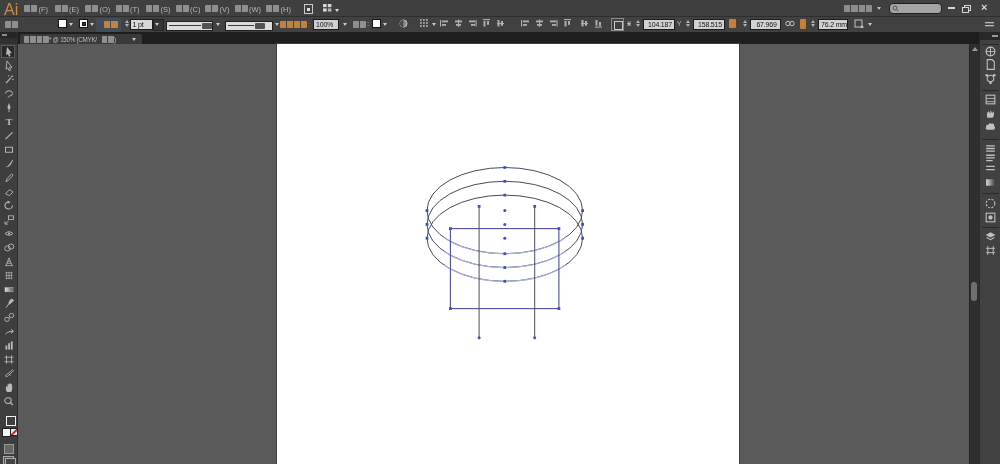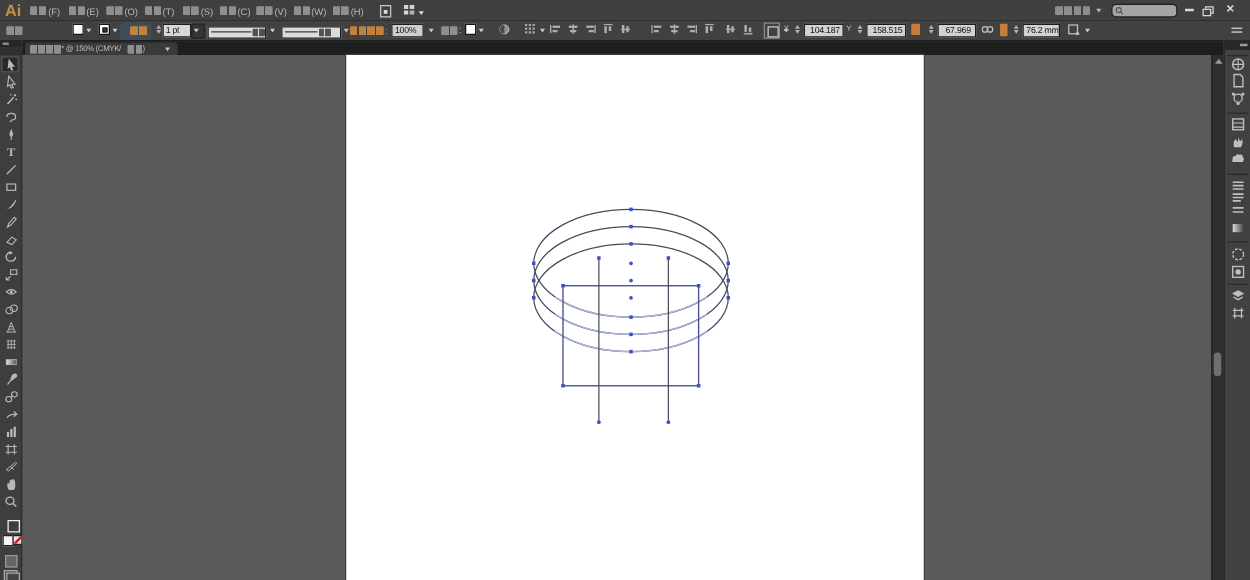--- a/index.html
+++ b/index.html
@@ -1,14 +1,14 @@
 <!DOCTYPE html>
 <html><head><meta charset="utf-8"><style>html,body{margin:0;padding:0}body{width:1000px;height:464px;overflow:hidden;font-family:"Liberation Sans",sans-serif;background:#5a5a5a;position:relative}div{box-sizing:content-box}</style></head><body>
 <div style="position:absolute;left:0;top:0;width:1000px;height:16px;background:#404040;border-bottom:1px solid #2e2e2e">
-<div style="position:absolute;left:4px;top:1px;color:#c98e44;font-size:13px;font-weight:bold">Ai</div>
+<div style="position:absolute;left:4px;top:1px;color:#c98e44;font-size:16px;font-weight:normal">Ai</div>
 <div style="position:absolute;left:24px;top:4.5px;width:13.2px;height:7px;background:repeating-linear-gradient(90deg,#c0c0c0 0,#c0c0c0 6.0px,transparent 6.0px,transparent 7.2px);opacity:0.62;border-radius:1px;filter:blur(0.35px)"></div>
 <div style="position:absolute;left:38.5px;top:4.5px;color:#b8b8b8;font-size:7.5px">(F)</div>
 <div style="position:absolute;left:54.5px;top:4.5px;width:13.2px;height:7px;background:repeating-linear-gradient(90deg,#c0c0c0 0,#c0c0c0 6.0px,transparent 6.0px,transparent 7.2px);opacity:0.62;border-radius:1px;filter:blur(0.35px)"></div>
 <div style="position:absolute;left:69.0px;top:4.5px;color:#b8b8b8;font-size:7.5px">(E)</div>
 <div style="position:absolute;left:85px;top:4.5px;width:13.2px;height:7px;background:repeating-linear-gradient(90deg,#c0c0c0 0,#c0c0c0 6.0px,transparent 6.0px,transparent 7.2px);opacity:0.62;border-radius:1px;filter:blur(0.35px)"></div>
 <div style="position:absolute;left:99.5px;top:4.5px;color:#b8b8b8;font-size:7.5px">(O)</div>
 <div style="position:absolute;left:115.5px;top:4.5px;width:13.2px;height:7px;background:repeating-linear-gradient(90deg,#c0c0c0 0,#c0c0c0 6.0px,transparent 6.0px,transparent 7.2px);opacity:0.62;border-radius:1px;filter:blur(0.35px)"></div>
 <div style="position:absolute;left:130.0px;top:4.5px;color:#b8b8b8;font-size:7.5px">(T)</div>
 <div style="position:absolute;left:146px;top:4.5px;width:13.2px;height:7px;background:repeating-linear-gradient(90deg,#c0c0c0 0,#c0c0c0 6.0px,transparent 6.0px,transparent 7.2px);opacity:0.62;border-radius:1px;filter:blur(0.35px)"></div>
 <div style="position:absolute;left:160.5px;top:4.5px;color:#b8b8b8;font-size:7.5px">(S)</div>

